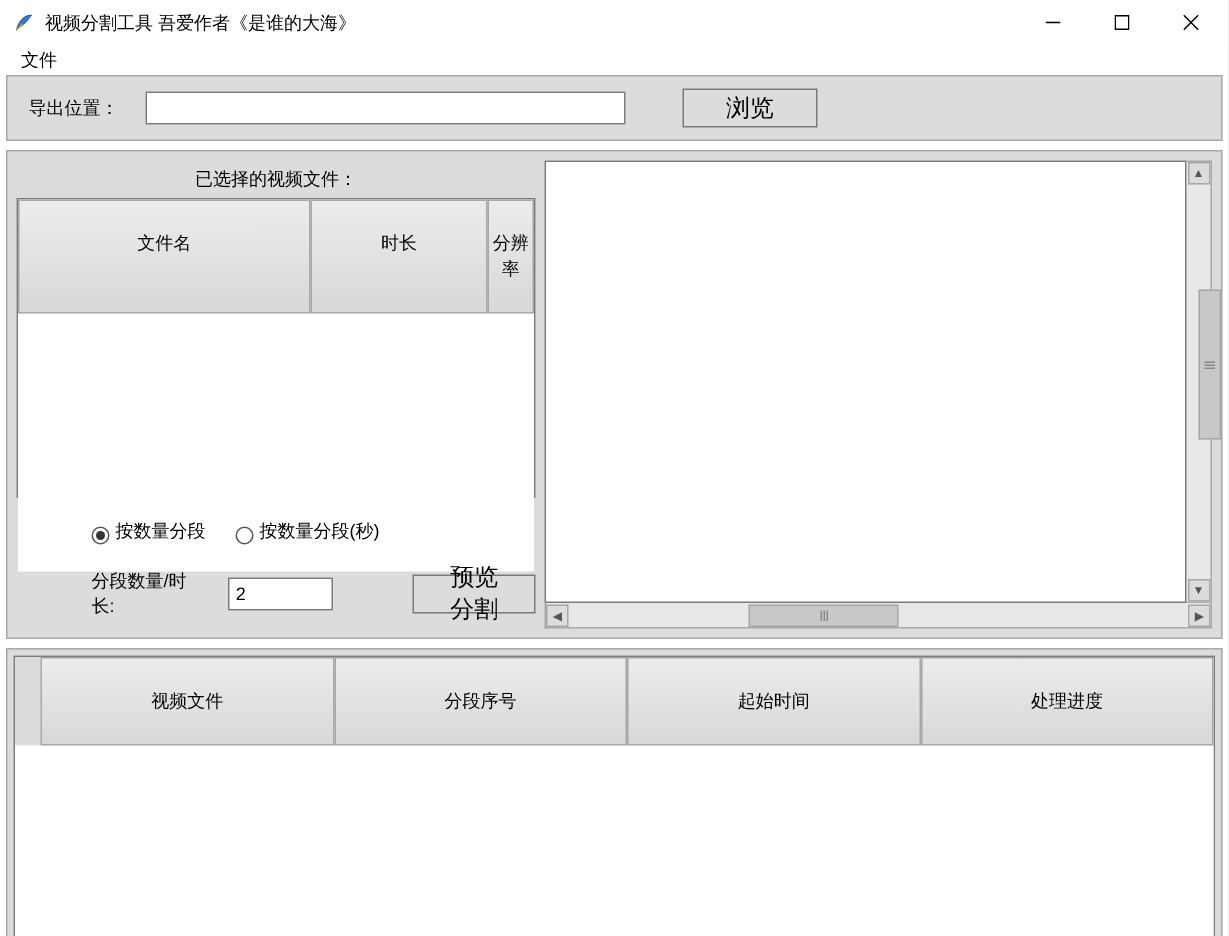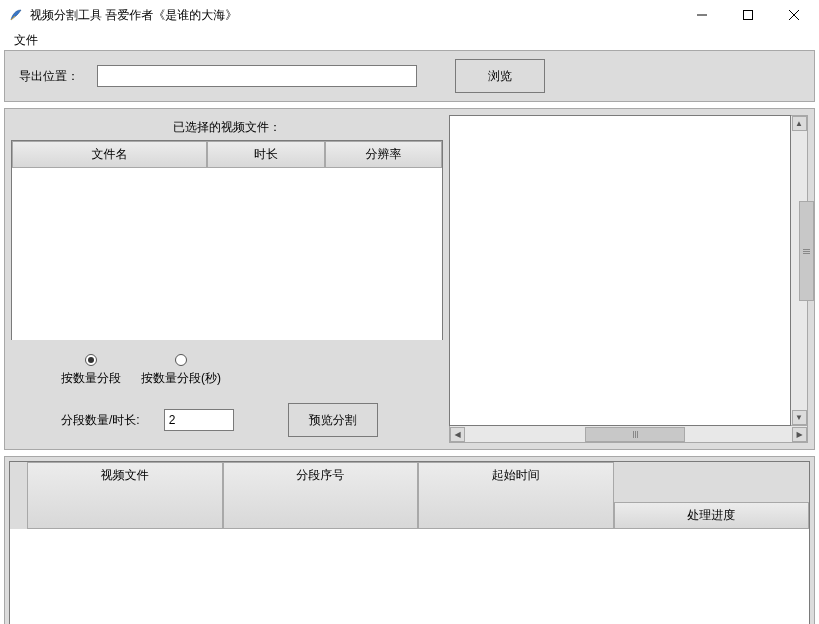--- a/index.html
+++ b/index.html
@@ -55,50 +55,50 @@
     border: 1px solid #7a7a7a;
     height: 22px;
     padding: 0 4px;
     font-family: inherit;
     font-size: 12px;
   }
   .btn {
     background: #dcdcdc;
     border: 1px solid #7a7a7a;
     height: 26px;
-    padding: 16px 16px;
+    padding: 0 16px;
     display: flex;
     align-items: center;
     justify-content: center;
     font-family: inherit;
-    font-size: 12px;
+    font-size: 16px;
   }
   .section-top {
     background: #dcdcdc;
     border: 1px solid #a8a8a8;
     margin-top: 6px;
     padding: 6px;
     display: flex;
   }
-  .left-col { width: 432px; display: flex; flex-direction: column; }
+  .left-col { width: 346px; display: flex; flex-direction: column; }
   .right-col { flex: 1; margin-left: 6px; display: flex; flex-direction: column; }
   .subtitle { text-align: center; padding: 4px 0; }
   .treeview {
     background: #ffffff;
     border: 1px solid #7a7a7a;
   }
   .tv-header {
     display: flex;
     background: #dcdcdc;
   }
   .tv-h {
     border: 1px solid #a8a8a8;
     background: linear-gradient(#ececec, #d8d8d8);
     text-align: center;
-    padding: 4px 0;
+    padding: 20px 0;
     font-size: 12px;
   }
   .tv-body { background: #fff; }
   .canvas-area {
     background: #ffffff;
     border: 1px solid #7a7a7a;
     flex: 1;
     position: relative;
   }
   .hscroll {
@@ -135,21 +135,21 @@
     border: 1px solid #a8a8a8;
   }
   .grip { display:flex; gap:1px; }
   .grip span { width:1px; background:#888; }
   .grip.h span{ height:7px; }
   .radio-row {
     display: flex; align-items: center;
     padding: 14px 0 4px 50px;
     gap: 20px;
   }
-  .radio-item { display: flex; align-items: center; gap: 4px; flex-direction: column; }
+  .radio-item { display: flex; align-items: flex-end; gap: 4px; }
   .radio {
     width: 12px; height: 12px; border-radius: 50%;
     border: 1px solid #555; background: #fff;
     display: flex; align-items: center; justify-content: center;
   }
   .radio.checked::after {
     content: ""; width: 6px; height: 6px; border-radius: 50%; background: #333;
   }
   .seg-row {
     display: flex; align-items: center;
@@ -273,19 +273,19 @@
     </div>
 
   </div>
 
   <div class="bottom-panel">
     <div class="treeview" style="height:200px;">
       <div class="tv-header">
         <div class="tv-h" style="flex:1;margin-left:17px;">视频文件</div>
         <div class="tv-h" style="flex:1;">分段序号</div>
         <div class="tv-h" style="flex:1;">起始时间</div>
-        <div class="tv-h" style="flex:1;margin-top:40px;">处理进度</div>
+        <div class="tv-h" style="flex:1;">处理进度</div>
       </div>
       <div class="tv-body" style="height:174px;"></div>
     </div>
   </div>
 
 </div>
 
 </body></html>

